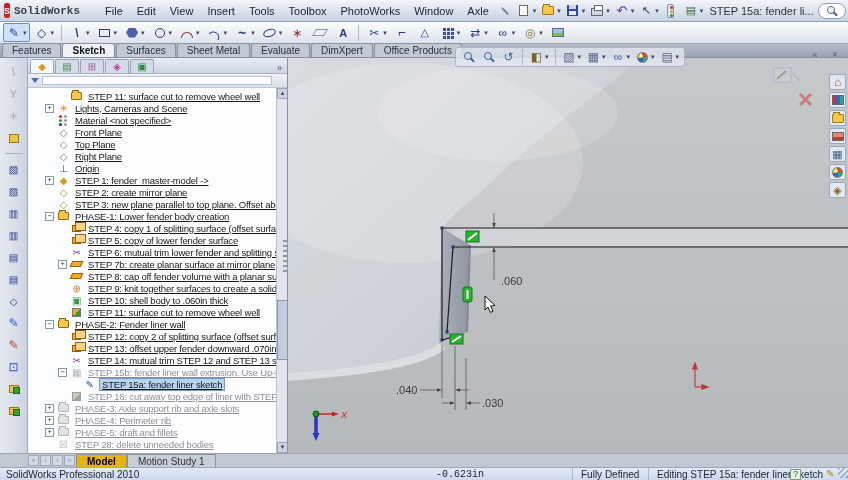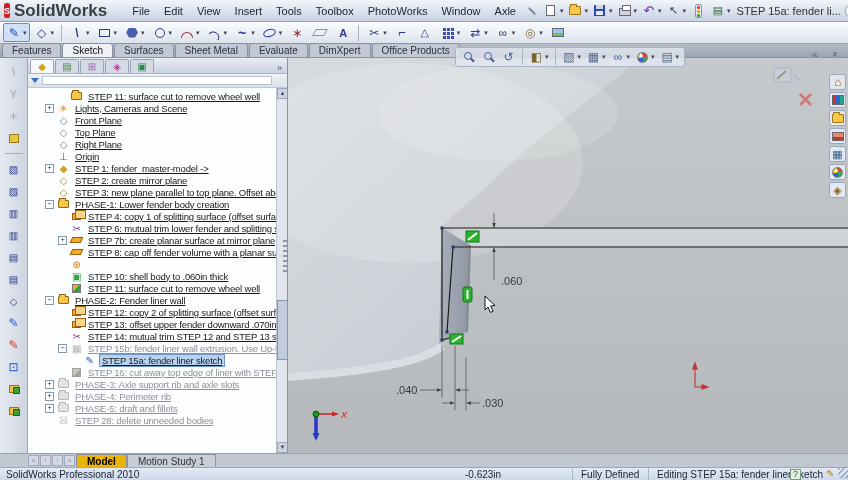--- a/index.html
+++ b/index.html
@@ -3,39 +3,39 @@
 <meta charset="utf-8">
 <style>
   html,body{margin:0;padding:0;width:848px;height:480px;overflow:hidden;
     font-family:"Liberation Sans",sans-serif;font-size:11px;color:#222;background:#c2c6ca;}
   *{box-sizing:border-box;}
   
   .titlebar{height:22px;display:flex;align-items:center;gap:4px;padding:0 4px;
     background:linear-gradient(#f2f5fa,#c8d2e2);border-bottom:1px solid #8fa0b8;}
   .logo{width:15px;height:15px;background:#cc2222;border-radius:2px;color:#fff;
     font-weight:bold;font-size:9px;display:flex;align-items:center;justify-content:center;}
-  .appname{font-weight:bold;font-size:17px;color:#3a3f46;margin-right:14px;}
+  .appname{font-weight:bold;font-size:11px;color:#3a3f46;margin-right:14px;font-family:Liberation Mono, monospace;}
   .menu{padding:2px 7px;font-size:11px;color:#1c2230;cursor:default;}
   .pin{width:10px;height:10px;border:1.4px solid #7a86a0;border-radius:50% 50% 50% 0;transform:rotate(-45deg);margin:0 4px;}
   .ttbtn{height:18px;display:flex;align-items:center;padding:0 2px;border-radius:2px;}
   .dd{font-size:7px;color:#445;margin-left:1px;}
   .doctitle{font-size:11px;color:#333;margin:0 0;white-space:nowrap;}
   .search{display:flex;align-items:center;gap:3px;background:#fff;border:1px solid #8fa0b8;
     border-radius:9px;height:16px;padding:0 8px;width:140px;}
   
   .toolbar{height:22px;display:flex;align-items:center;padding:0 3px;gap:1px;
     background:linear-gradient(#fbfcfe,#dde3ec);border-bottom:1px solid #9aa8bc;}
   .tbtn{height:19px;display:flex;align-items:center;padding:0 2px;border-radius:2px;border:1px solid transparent;}
   .tbtn.active{background:#cfe0f7;border-color:#6a8fc0;}
   .tsep{width:1px;height:16px;background:#aab4c4;margin:0 3px;}
   
   .tabrow{height:14px;background:linear-gradient(#b6bdc9,#9aa3b2);display:flex;align-items:flex-end;padding-left:2px;border-bottom:1px solid #8a93a4;}
   .ctab{font-size:10px;padding:1px 9px 1px;background:#c3c9d4;border:1px solid #8a93a4;border-bottom:none;
     border-radius:3px 3px 0 0;margin-right:1px;color:#2a3040;white-space:nowrap;}
-  .ctab.active{background:#eef1f5;font-weight:normal;color:#111;}
+  .ctab.active{background:#eef1f5;font-weight:bold;color:#111;}
   
   .main{display:flex;height:395px;position:relative;}
   .leftstrip{width:28px;background:linear-gradient(90deg,#e6eaf1,#cdd4e0);border-right:1px solid #9aa8bc;
     display:flex;flex-direction:column;align-items:center;padding-top:4px;gap:2px;}
   .lbtn{width:22px;height:20px;display:flex;align-items:center;justify-content:center;border-radius:2px;}
   .vsep{width:18px;height:1px;background:#a8b2c2;margin:3px 0;}
   
   .panel{width:260px;background:#fcfdfe;border-right:1px solid #8a93a4;display:flex;flex-direction:column;position:relative;}
   .mtabs{height:16px;background:linear-gradient(#e8ecf3,#ccd4e2);display:flex;align-items:flex-end;padding:1px 2px 0;border-bottom:1px solid #aab4c4;}
   .mtab{width:24px;height:14px;border:1px solid #99a4b8;border-bottom:none;background:#d4dae6;
@@ -404,20 +404,27 @@
           </span>
           <span class="lbl">STEP 11: surface cut to remove wheel well</span>
         </div>
         <div class="trow" style="padding-left: 17px;">
           <span class="exp">+</span>
           <span class="ic ti" style="width: 13px; height: 13px; color: rgb(224, 144, 32); font-size: 10px;">☀</span>
           <span class="lbl">Lights, Cameras and Scene</span>
         </div>
         <div class="trow" style="padding-left: 17px;">
           <span class="noexp"></span>
+          <span class="ic ti" style="width: 13px; height: 13px;">
+            <span class="ti-mat"></span>
+          </span>
+          <span class="lbl">Material &lt;not specified&gt;</span>
+        </div>
+        <div class="trow" style="padding-left: 17px;">
+          <span class="noexp"></span>
           <span class="ic ti" style="width: 13px; height: 13px; color: rgb(122, 134, 153); font-size: 10px;">◇</span>
           <span class="lbl">Front Plane</span>
         </div>
         <div class="trow" style="padding-left: 17px;">
           <span class="noexp"></span>
           <span class="ic ti" style="width: 13px; height: 13px; color: rgb(122, 134, 153); font-size: 10px;">◇</span>
           <span class="lbl">Top Plane</span>
         </div>
         <div class="trow" style="padding-left: 17px;">
           <span class="noexp"></span>
@@ -453,40 +460,48 @@
         </div>
         <div class="trow" style="padding-left: 30px;">
           <span class="noexp"></span>
           <span class="ic ti" style="width: 13px; height: 13px;">
             <span class="ti-surfcopy"></span>
           </span>
           <span class="lbl">STEP 4: copy 1 of splitting surface (offset surface 0 distance)</span>
         </div>
         <div class="trow" style="padding-left: 30px;">
           <span class="noexp"></span>
+          <span class="ic ti" style="width: 13px; height: 13px;">
+            <span class="ti-surfcopy"></span>
+          </span>
+          <span class="lbl">STEP 5: copy of lower fender surface</span>
+        </div>
+        <div class="trow" style="padding-left: 30px;">
+          <span class="noexp"></span>
           <span class="ic ti" style="width: 13px; height: 13px; color: rgb(128, 64, 160); font-size: 10px;">✂</span>
           <span class="lbl">STEP 6: mutual trim lower fender and splitting surface</span>
         </div>
         <div class="trow" style="padding-left: 30px;">
           <span class="exp">+</span>
           <span class="ic ti" style="width: 13px; height: 13px;">
             <span class="ti-planar"></span>
           </span>
           <span class="lbl">STEP 7b: create planar surface at mirror plane</span>
         </div>
         <div class="trow" style="padding-left: 30px;">
           <span class="noexp"></span>
           <span class="ic ti" style="width: 13px; height: 13px;">
             <span class="ti-planar"></span>
           </span>
           <span class="lbl">STEP 8: cap off fender volume with a planar surface</span>
         </div>
         <div class="trow" style="padding-left: 30px;">
           <span class="noexp"></span>
           <span class="ic ti" style="width: 13px; height: 13px; color: rgb(208, 128, 32); font-size: 10px;">⊕</span>
+          <span class="lbl">STEP 9: knit together surfaces to create a solid</span>
         </div>
         <div class="trow" style="padding-left: 30px;">
           <span class="noexp"></span>
           <span class="ic ti" style="width: 13px; height: 13px; color: rgb(48, 160, 64); font-size: 10px;">▣</span>
           <span class="lbl">STEP 10: shell body to .060in thick</span>
         </div>
         <div class="trow" style="padding-left: 30px;">
           <span class="noexp"></span>
           <span class="ic ti" style="width: 13px; height: 13px;">
             <span class="ti-cut"></span>
@@ -766,19 +781,19 @@
     <span class="navb">«</span>
     <span class="navb">‹</span>
     <span class="navb">›</span>
     <span class="navb">»</span>
     <span class="btab active">Model</span>
     <span class="btab">Motion Study 1</span>
   </div>
 
 <div class="statusbar">
   <span style="left:6px;">SolidWorks Professional 2010</span>
-  <span style="left:465px;">-0.623in</span>
+  <span style="left:436px;font-family:Liberation Mono, monospace;">-0.623in</span>
   <span style="left:572px;border-left:1px solid #aab8cc;padding-left:8px;">Fully Defined</span>
   <span style="left:648px;border-left:1px solid #aab8cc;padding-left:8px;">Editing STEP 15a: fender liner sketch</span>
   <span class="sb-help" style="left:790px;">?</span>
   <span style="left:826px;top:-1px;color:#b8860b;">✎</span>
   <span class="sb-grip"></span>
 </div>
 
 </body></html>

